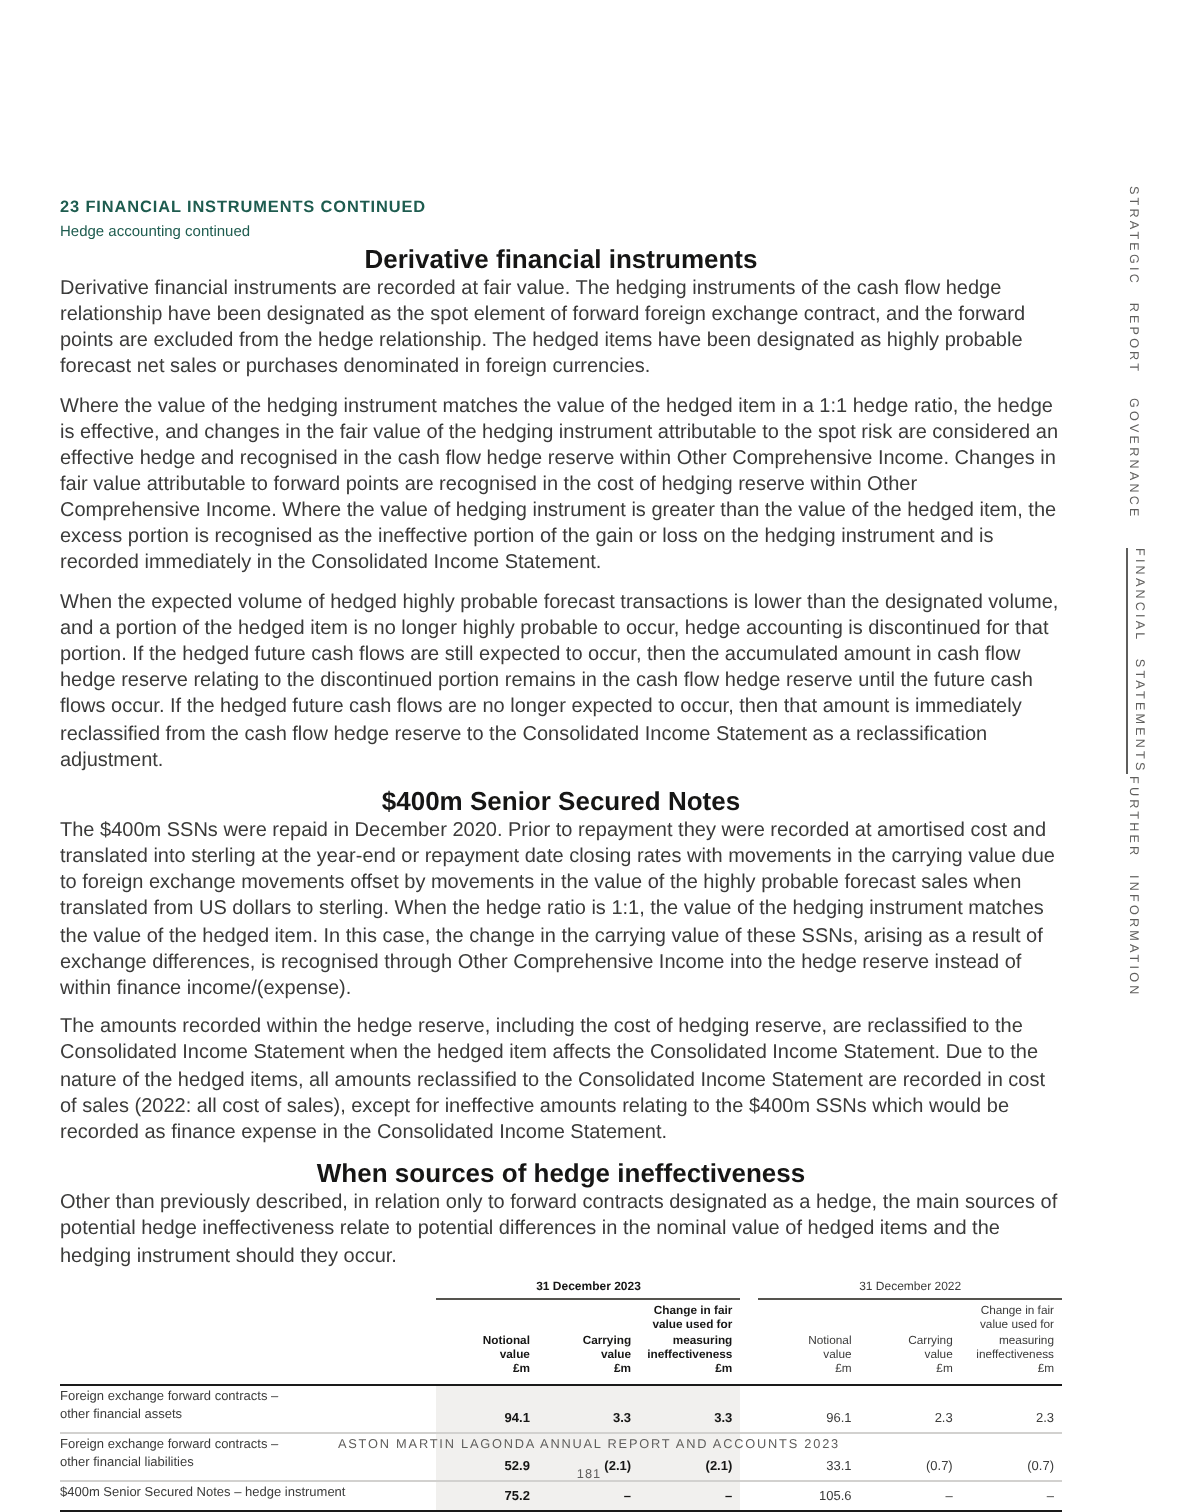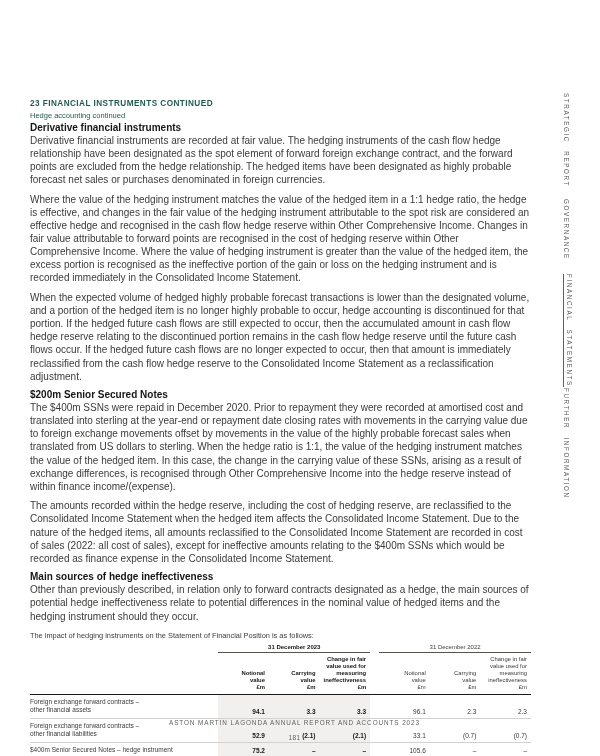--- a/index.html
+++ b/index.html
@@ -3,21 +3,21 @@
 <meta charset="utf-8">
 <style>
   * { margin:0; padding:0; box-sizing:border-box; }
   html,body { width:600px; height:756px; background:#ffffff; overflow:hidden; }
   body { font-family:"Liberation Sans", sans-serif; color:#3b3b3a; position:relative; }
 
   .content { position:absolute; left:30px; top:99px; width:501px; }
 
   .h-section { color:#1e5c4f; font-size:8.2px; font-weight:bold; letter-spacing:0.45px; margin-bottom:3px; }
   .h-sub     { color:#1e5c4f; font-size:7.5px; font-weight:normal; margin-bottom:2px; }
-  .h-bold    { color:#161615; font-size:10px; font-weight:bold; margin-top:0; }
+  .h-bold    { color:#161615; font-size:13px; font-weight:bold; margin-top:0;text-align:center; }
   p.body     { font-size:10px; line-height:1.31; margin-bottom:6.5px; text-align:left; color:#3b3b3a; }
   .mt        { margin-top:1px; }
 
   table { border-collapse:collapse; width:501px; table-layout:fixed; margin-top:4px; }
   .t1 .c-label { width:188px; }
   .t1 .c-num   { width:50.5px; }
   .t1 .c-gap   { width:9px; }
   .t2 .c-label { width:246px; }
   .t2 .c-num   { width:62px; }
   .t2 .c-gap   { width:9px; }
@@ -49,27 +49,26 @@
 </head>
 <body>
 
 <div class="content">
   <div class="h-section">23 FINANCIAL INSTRUMENTS CONTINUED</div>
   <div class="h-sub">Hedge accounting continued</div>
   <div class="h-bold">Derivative financial instruments</div>
   <p class="body mt">Derivative financial instruments are recorded at fair value. The hedging instruments of the cash flow hedge relationship have been designated as the spot element of forward foreign exchange contract, and the forward points are excluded from the hedge relationship. The hedged items have been designated as highly probable forecast net sales or purchases denominated in foreign currencies.</p>
   <p class="body">Where the value of the hedging instrument matches the value of the hedged item in a 1:1 hedge ratio, the hedge is effective, and changes in the fair value of the hedging instrument attributable to the spot risk are considered an effective hedge and recognised in the cash flow hedge reserve within Other Comprehensive Income. Changes in fair value attributable to forward points are recognised in the cost of hedging reserve within Other Comprehensive Income. Where the value of hedging instrument is greater than the value of the hedged item, the excess portion is recognised as the ineffective portion of the gain or loss on the hedging instrument and is recorded immediately in the Consolidated Income Statement.</p>
   <p class="body">When the expected volume of hedged highly probable forecast transactions is lower than the designated volume, and a portion of the hedged item is no longer highly probable to occur, hedge accounting is discontinued for that portion. If the hedged future cash flows are still expected to occur, then the accumulated amount in cash flow hedge reserve relating to the discontinued portion remains in the cash flow hedge reserve until the future cash flows occur. If the hedged future cash flows are no longer expected to occur, then that amount is immediately reclassified from the cash flow hedge reserve to the Consolidated Income Statement as a reclassification adjustment.</p>
-  <div class="h-bold">$200m Senior Secured Notes</div>
+  <div class="h-bold">$400m Senior Secured Notes</div>
   <p class="body mt">The $400m SSNs were repaid in December 2020. Prior to repayment they were recorded at amortised cost and translated into sterling at the year-end or repayment date closing rates with movements in the carrying value due to foreign exchange movements offset by movements in the value of the highly probable forecast sales when translated from US dollars to sterling. When the hedge ratio is 1:1, the value of the hedging instrument matches the value of the hedged item. In this case, the change in the carrying value of these SSNs, arising as a result of exchange differences, is recognised through Other Comprehensive Income into the hedge reserve instead of within finance income/(expense).</p>
   <p class="body">The amounts recorded within the hedge reserve, including the cost of hedging reserve, are reclassified to the Consolidated Income Statement when the hedged item affects the Consolidated Income Statement. Due to the nature of the hedged items, all amounts reclassified to the Consolidated Income Statement are recorded in cost of sales (2022: all cost of sales), except for ineffective amounts relating to the $400m SSNs which would be recorded as finance expense in the Consolidated Income Statement.</p>
-  <div class="h-bold">Main sources of hedge ineffectiveness</div>
+  <div class="h-bold">When sources of hedge ineffectiveness</div>
   <p class="body mt">Other than previously described, in relation only to forward contracts designated as a hedge, the main sources of potential hedge ineffectiveness relate to potential differences in the nominal value of hedged items and the hedging instrument should they occur.</p>
 
-  <p class="tbl-intro">The impact of hedging instruments on the Statement of Financial Position is as follows:</p>
 
   <table class="t1">
     <colgroup>
       <col class="c-label">
         <col class="c-num">
         <col class="c-num">
         <col class="c-num">
         <col class="c-gap">
         <col class="c-num">
         <col class="c-num">

